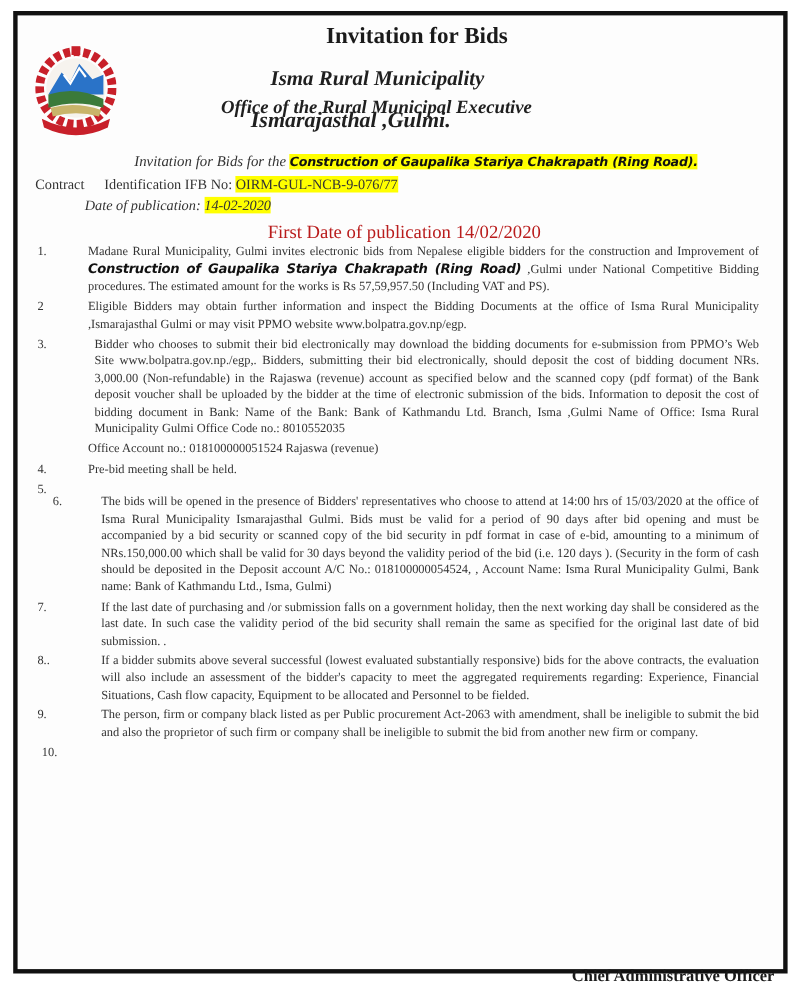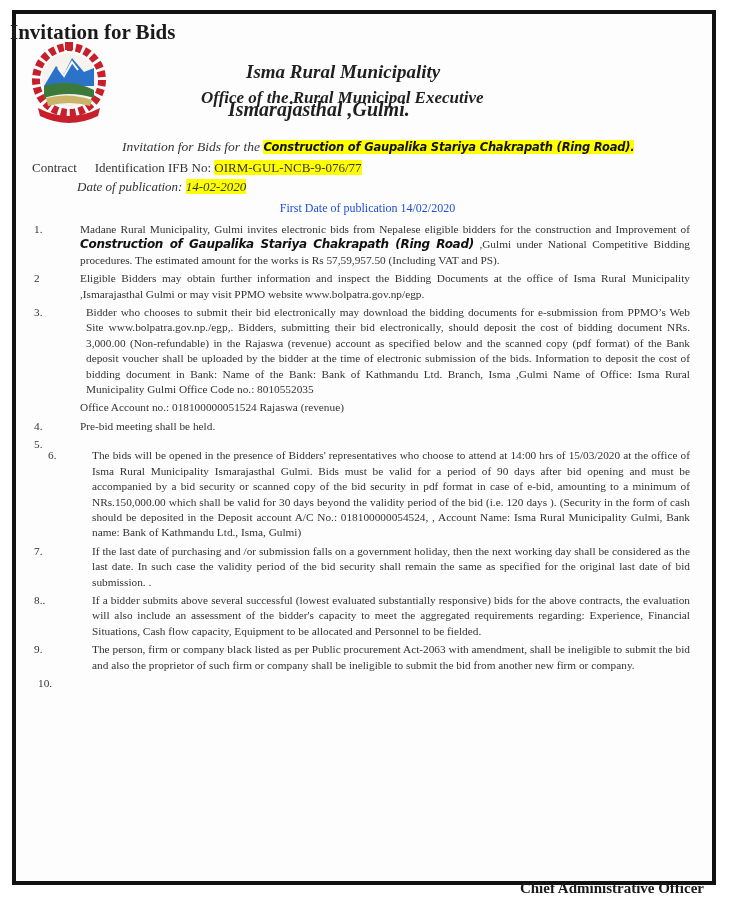--- a/index.html
+++ b/index.html
@@ -6,42 +6,42 @@
   body {
     width: 732px; height: 899px; background: #ffffff; position: relative; overflow: hidden;
     font-family: "Liberation Serif", "DejaVu Serif", serif; color: #222;
   }
   .frame {
     position: absolute; left: 12px; top: 10px; width: 704px; height: 875px;
     border: 4px solid #111; box-sizing: border-box; background: #fdfdfd;
   }
   .emblem { position: absolute; left: 32px; top: 38px; width: 74px; height: 90px; }
   .title {
-    position: absolute; left: 0; right: 0; top: 20px; 
+    position: absolute; left: 16px; right: 0; top: 20px; text-align: center;
     font-size: 21px; font-weight: bold; color: #1a1a1a; padding-left: 10px;
   }
   .hdr {
     position: absolute; font-style: italic; font-weight: bold; color: #1f1f1f; white-space: nowrap;
   }
   .hdr.l1 { left: 210px; top: 61px; font-size: 19px; margin-left: 36px; }
   .hdr.l2 { left: 201px; top: 88px; font-size: 17px; }
   .hdr.l3 { left: 228px; top: 98px; font-size: 20px; }
   .ifb-line {
     position: absolute; left: 122px; top: 139px; font-size: 13.5px; white-space: nowrap; color: #333;
   }
   .ifb-line .it { font-style: italic; }
   .hl { background: #ffff00; }
   .ifb-line .proj {
     font-family: "DejaVu Sans", sans-serif; font-style: italic; font-weight: bold; font-size: 11.5px;
     letter-spacing: -0.2px; color: #111;
   }
   .contract-line { position: absolute; left: 32px; top: 160px; font-size: 13px; white-space: nowrap; color: #333; }
   .contract-line .gap { display: inline-block; width: 18px; }
   .date-line { position: absolute; left: 77px; top: 179px; font-size: 13px; white-space: nowrap; color: #333; font-style: italic; }
-  .first-date { position: absolute; left: 0; right: 0; top: 201px; text-align: center; font-size: 12px; color: #1d4ed8; padding-left: 3px; }
+  .first-date { position: absolute; left: 0; right: 0; top: 201px; text-align: center; font-size: 17px; color: #b91c1c; padding-left: 3px; }
 
   .items { position: absolute; left: 30px; top: 222px; width: 660px; font-size: 11.3px; line-height: 15.4px; color: #333; }
   .item { position: relative; padding-left: 50px; text-align: justify; margin-bottom: 3px; }
   .item .num { position: absolute; left: 4px; top: 0; }
   .item .proj2 {
     font-family: "DejaVu Sans", sans-serif; font-style: italic; font-weight: bold; font-size: 12px; color: #111; letter-spacing: -0.3px;
   }
   .sub { padding-left: 50px; margin-bottom: 3px; }
   .item.i6 { margin-top: 14px; padding-left: 62px; }
   .item.i6 .num { left: 18px; }

